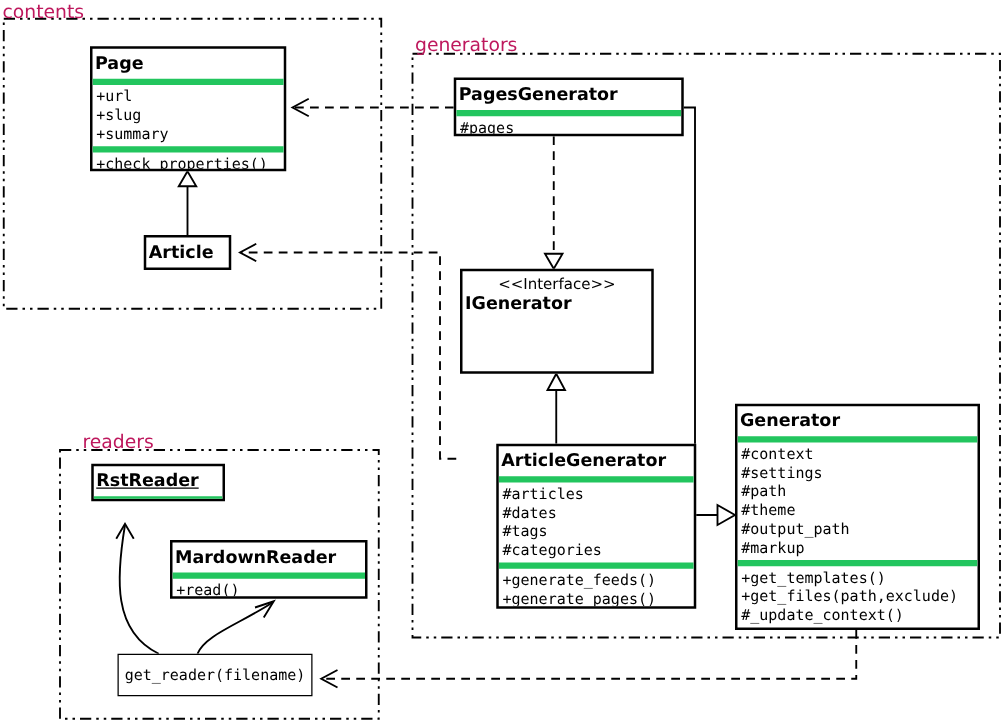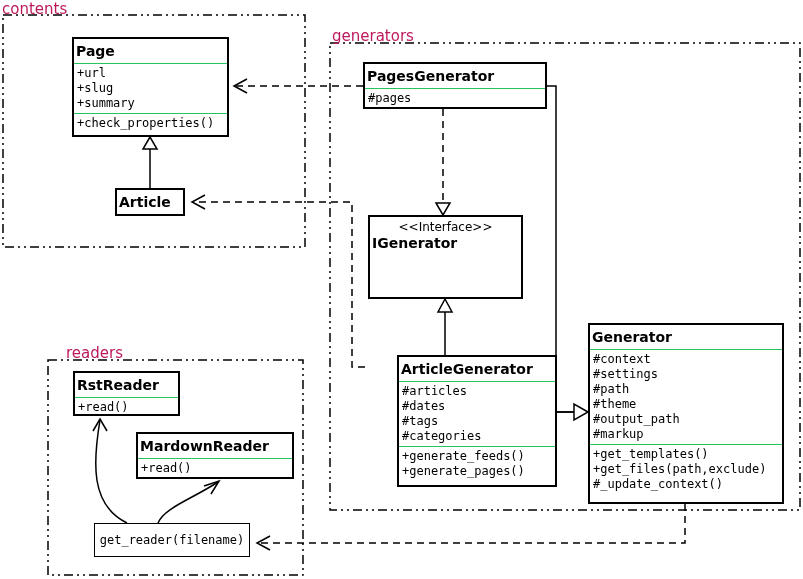--- a/index.html
+++ b/index.html
@@ -4,21 +4,21 @@
 <style>
   html,body{margin:0;padding:0;background:#fff;}
   #canvas{position:relative;width:803px;height:579px;background:#ffffff;overflow:hidden;
           font-family:"DejaVu Sans",sans-serif;color:#000;}
   #wires{position:absolute;left:0;top:0;width:803px;height:579px;}
   .pkg-label{position:absolute;font-size:15px;color:#be185d;background:transparent;}
   .cls{position:absolute;background:#fff;border:2px solid #000;box-sizing:border-box;overflow:hidden;}
   .cls .title{font-weight:bold;font-size:14px;line-height:18px;text-align:left;padding:3px 2px;white-space:nowrap;}
   .cls .stereo{font-size:12px;line-height:14px;text-align:center;padding-top:3px;white-space:nowrap;}
   .cls .stereo + .title{padding-top:0;}
-  .cls .sect{border-top:1px solid #22c55e;padding:2px 3px;}
+  .cls .sect{border-top:5px solid #22c55e;padding:2px 3px;}
   .cls .row{font-family:"DejaVu Sans Mono",monospace;font-size:12px;line-height:15px;white-space:nowrap;}
   .fnbox{position:absolute;background:#fff;border:1px solid #000;box-sizing:border-box;
          display:flex;align-items:center;justify-content:center;
          font-family:"DejaVu Sans Mono",monospace;font-size:12px;white-space:nowrap;}
 </style>
 </head>
 <body>
 
 <div id="canvas">
 
@@ -131,21 +131,21 @@
       <div class="row">#output_path</div>
       <div class="row">#markup</div>
     </div>
     <div class="sect">
       <div class="row">+get_templates()</div>
       <div class="row">+get_files(path,exclude)</div>
       <div class="row">#_update_context()</div>
     </div>
   </div>
 
-  <div class="cls" style="left:73px;top:371px;width:107px;height:45px;">
+  <div class="cls" style="left:73px;top:371px;width:107px;height:30px;text-decoration:underline;">
     <div class="title">RstReader</div>
     <div class="sect">
       <div class="row">+read()</div>
     </div>
   </div>
 
   <div class="cls" style="left:136px;top:432px;width:158px;height:47px;">
     <div class="title">MardownReader</div>
     <div class="sect">
       <div class="row">+read()</div>

